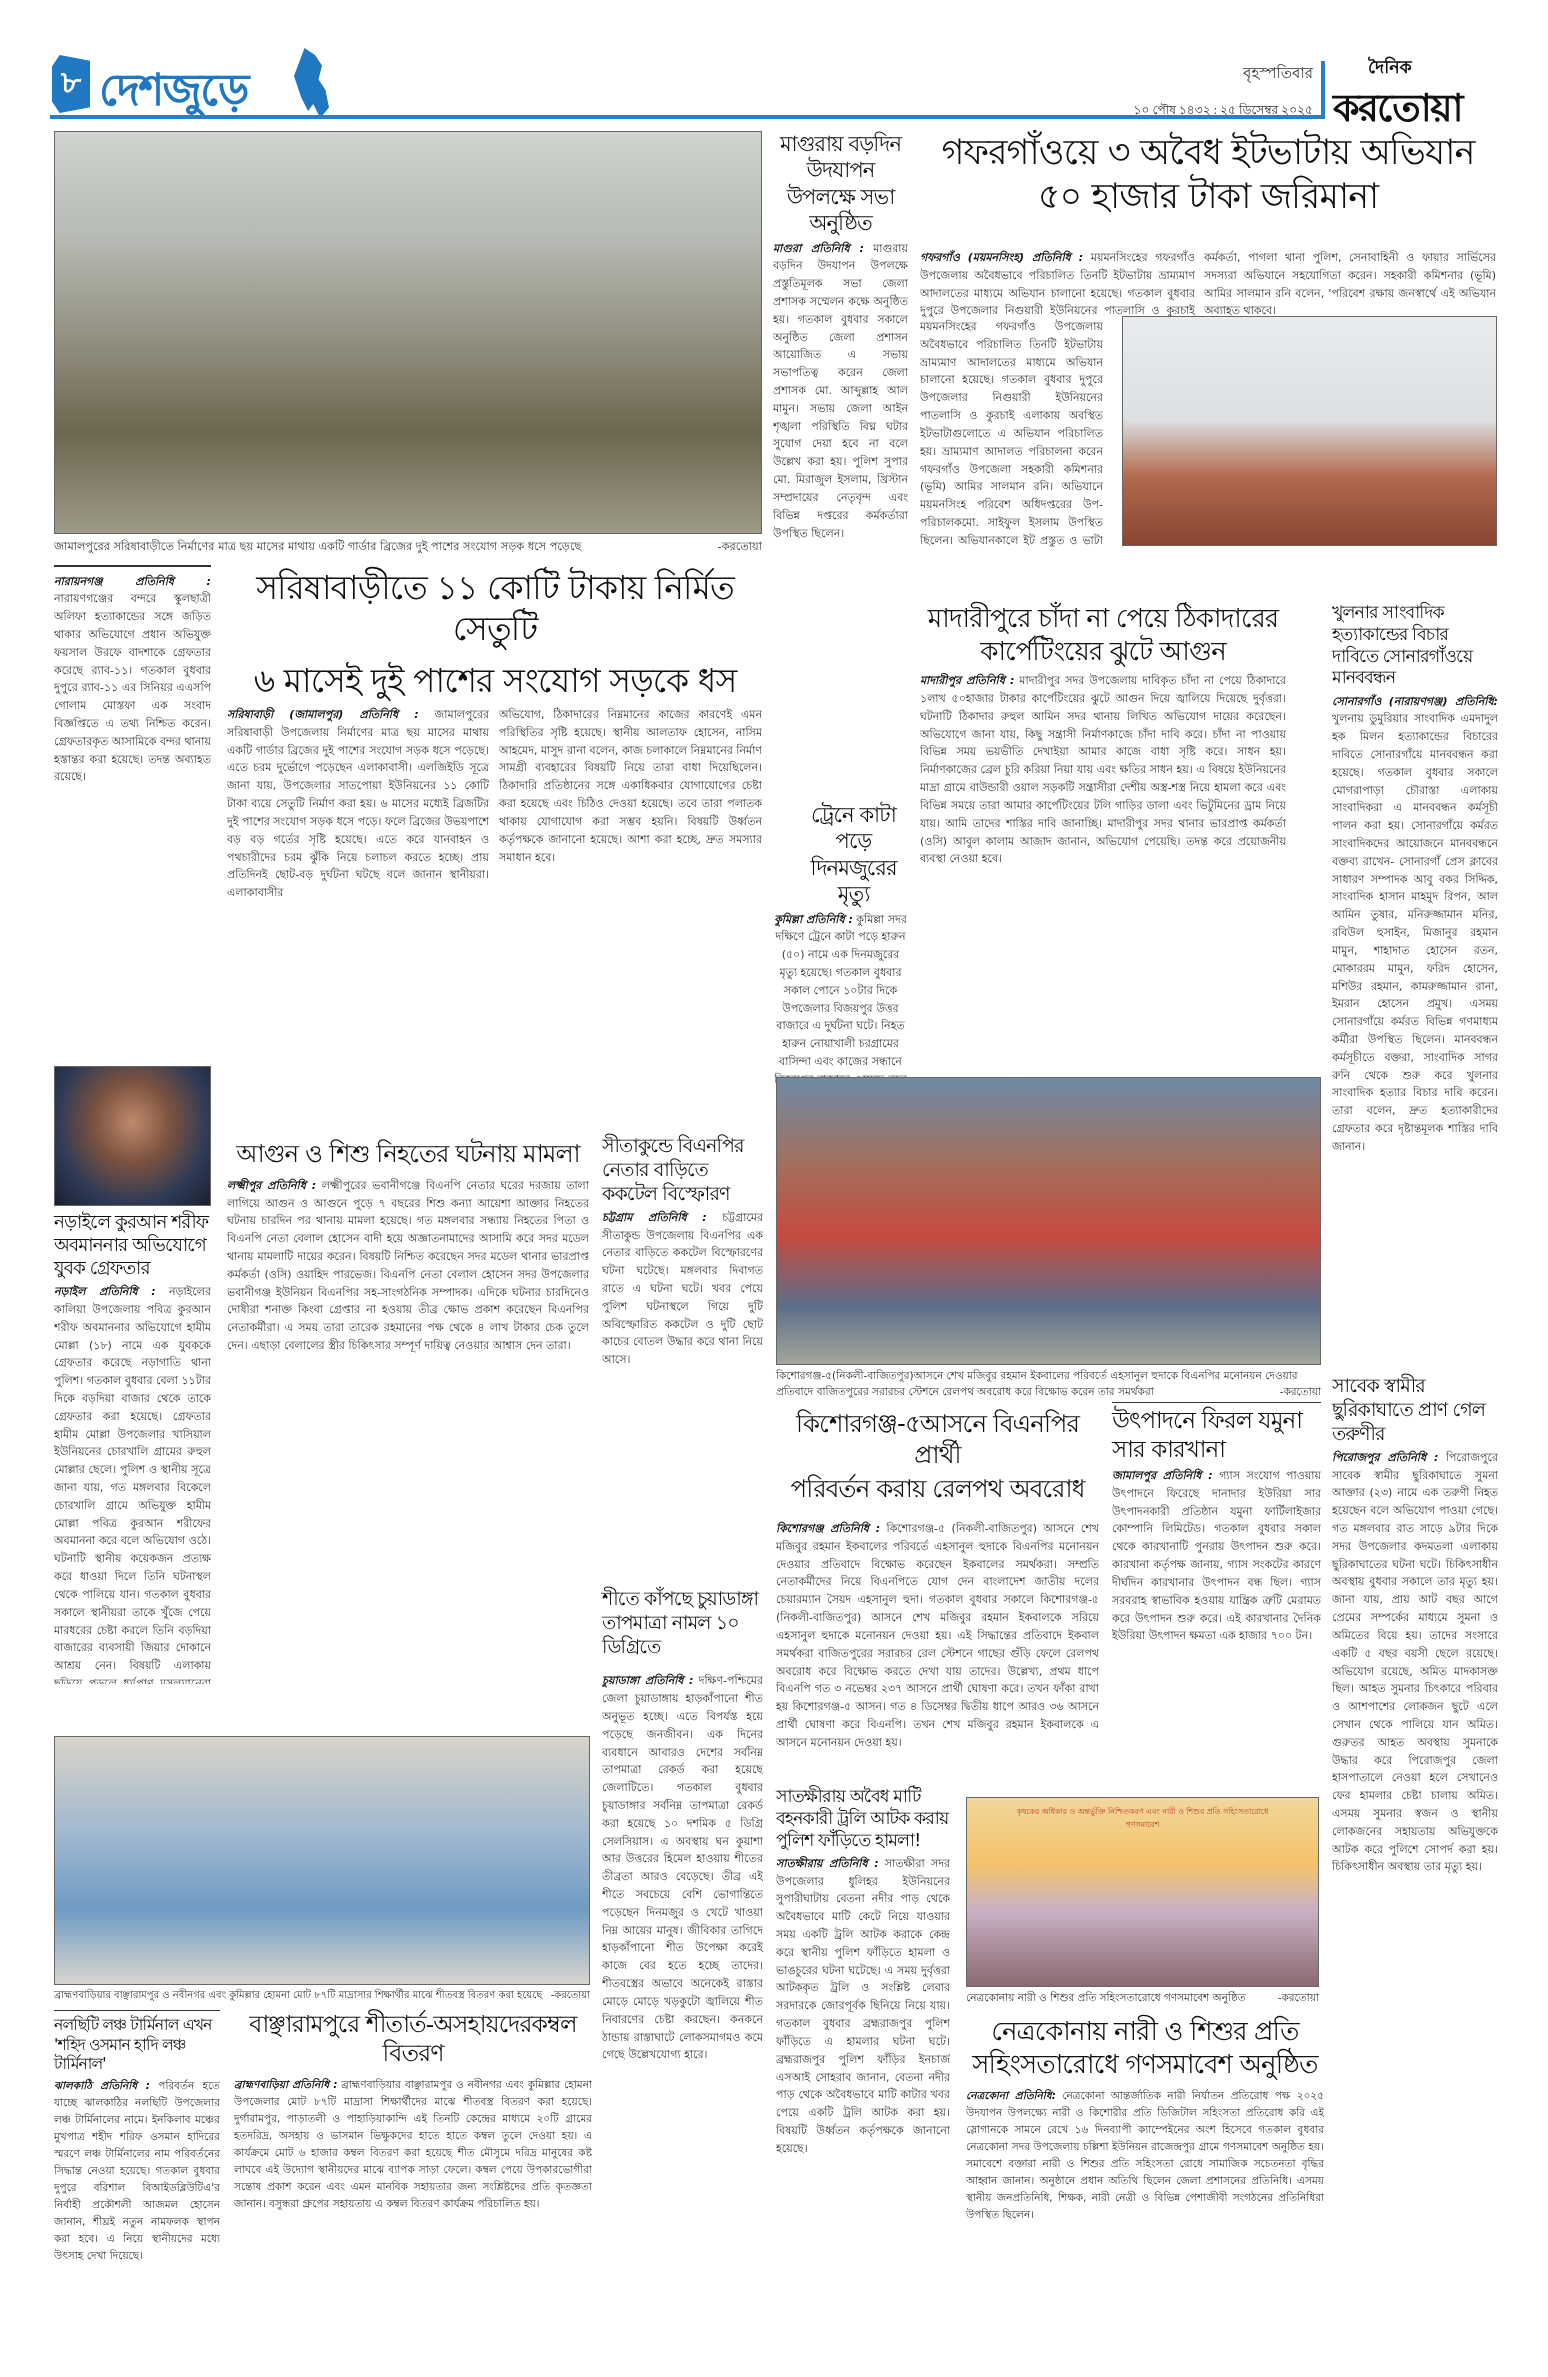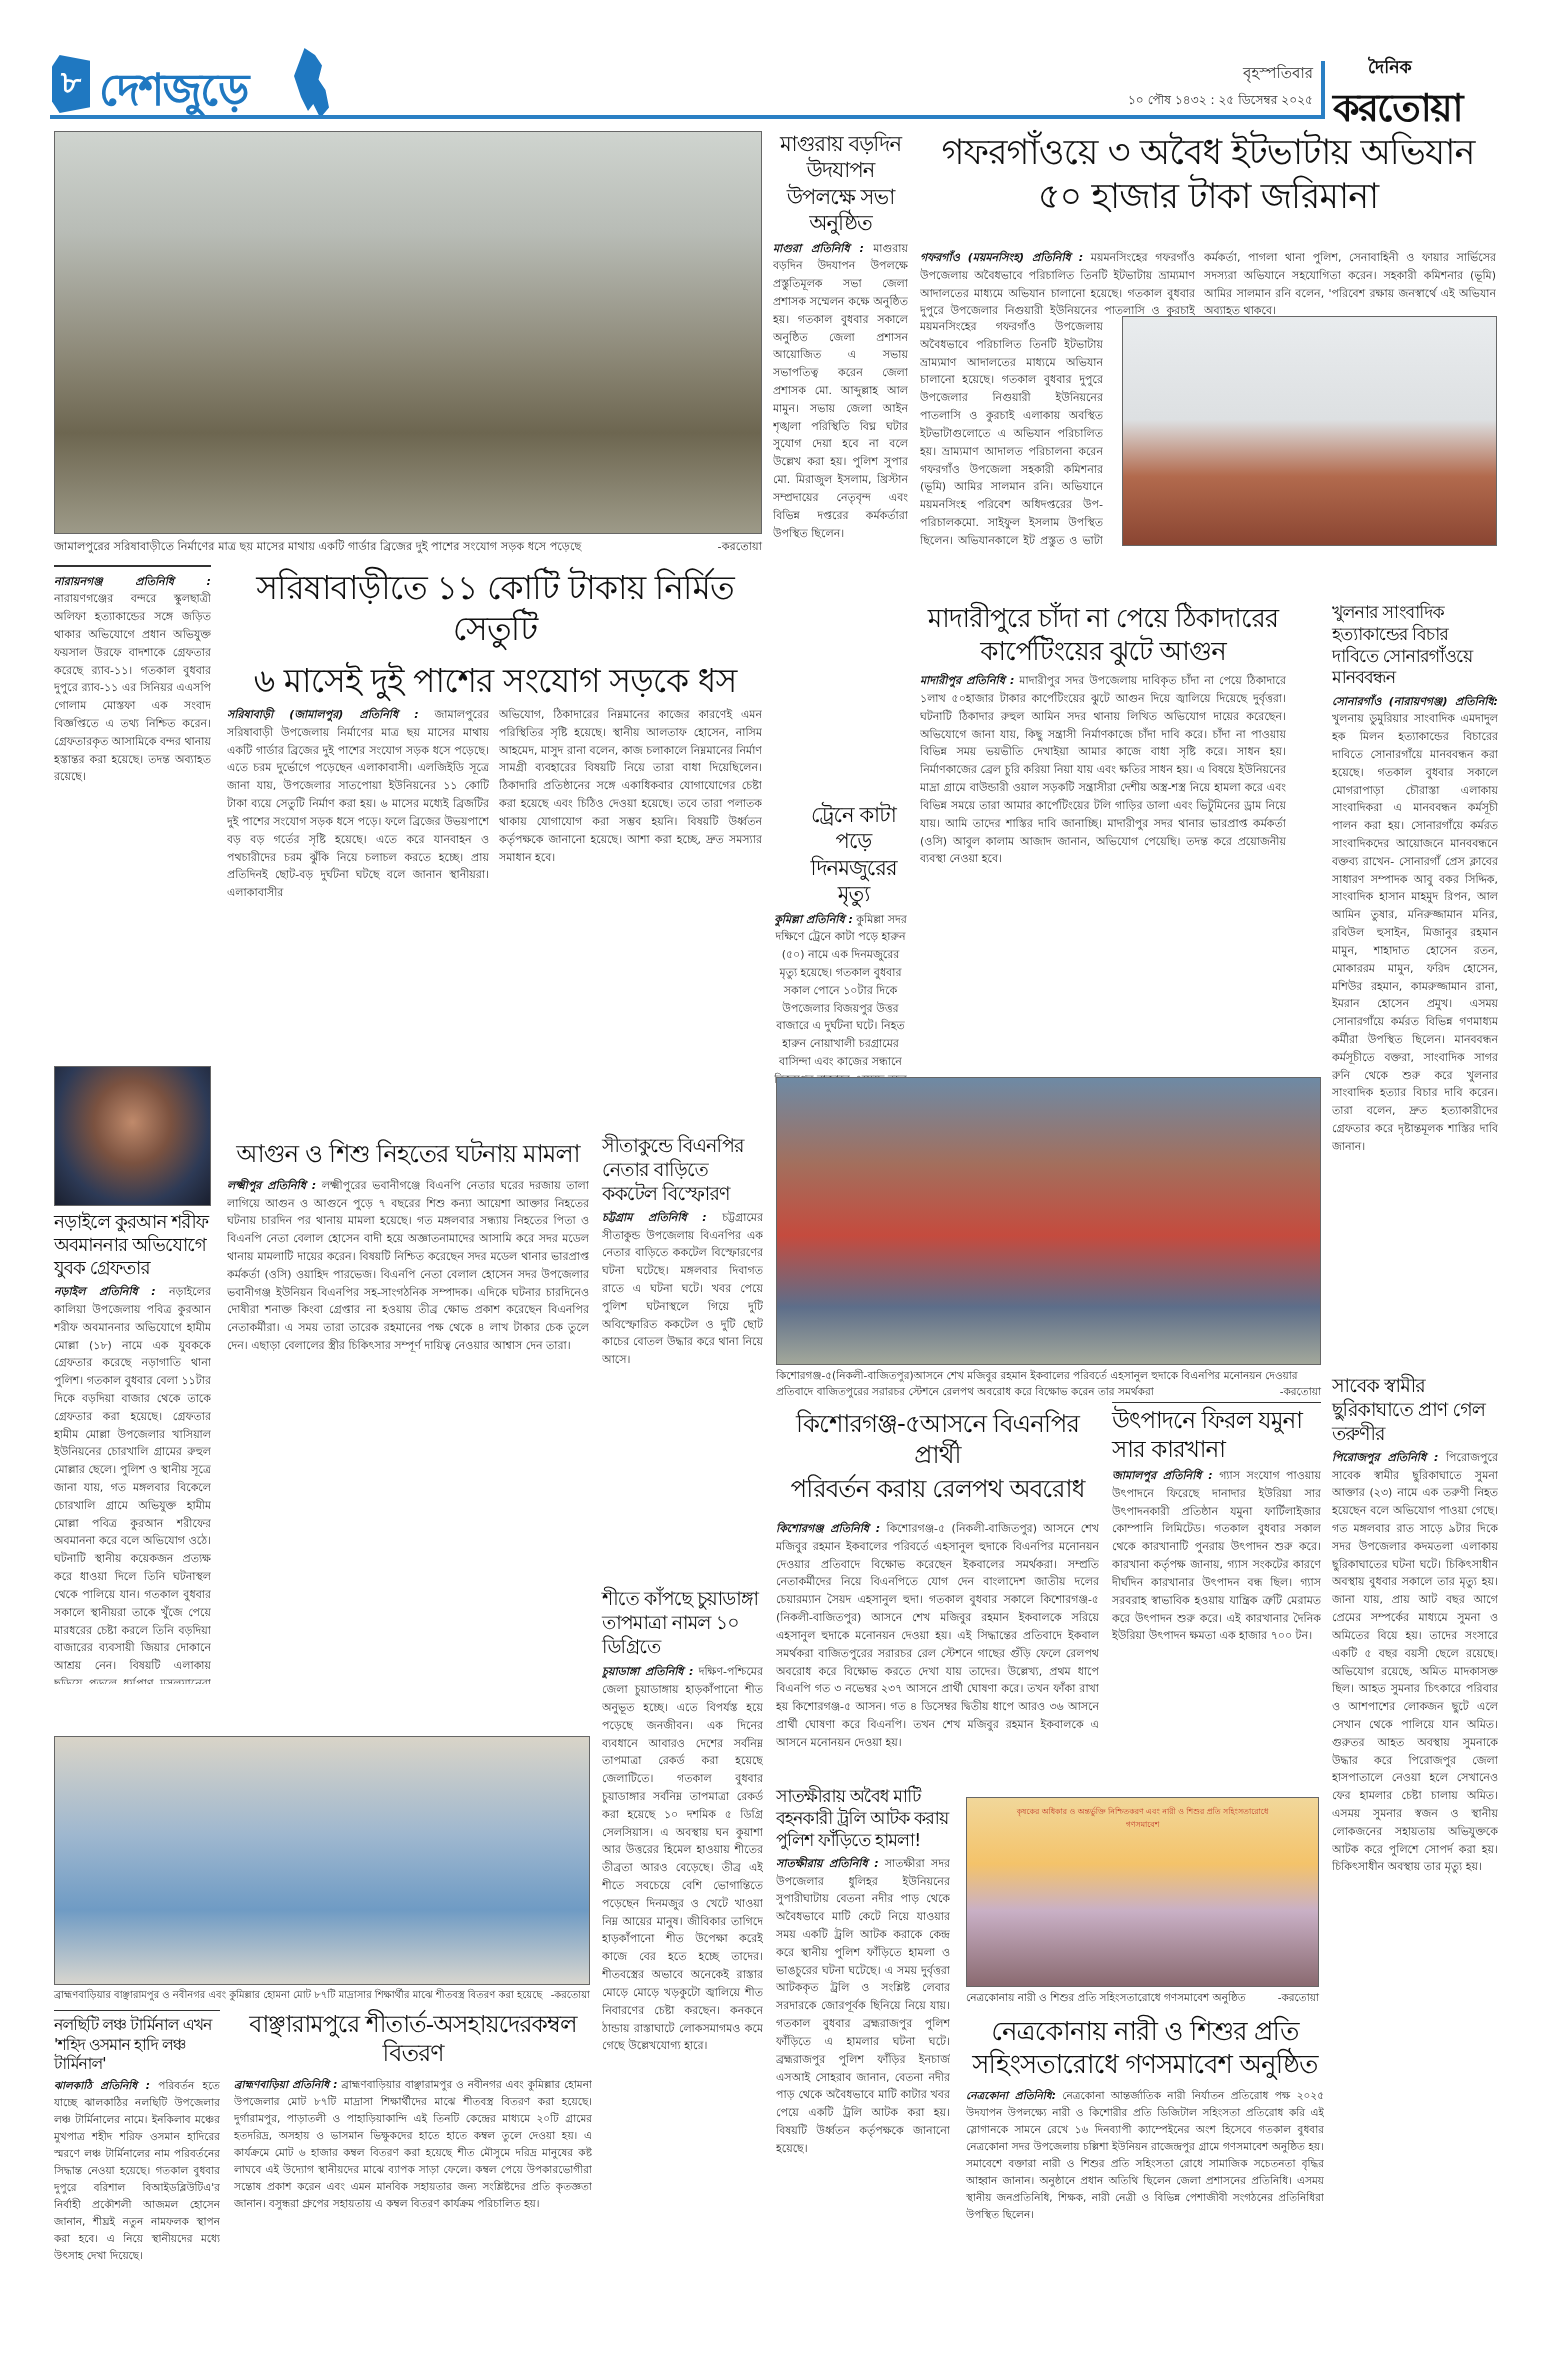--- a/index.html
+++ b/index.html
@@ -15,21 +15,21 @@
   .center { text-align: center; }
 
   
   #masthead-bar { left: 50px; top: 115px; width: 1273px; height: 3.5px; background: #2a7fc4; }
   #section-logo { left: 52px; top: 48px; width: 349px; height: 70px; }
   .logo-badge { position: absolute; left: 0; top: 7px; width: 38px; height: 58px; background: #1f78c1; clip-path: polygon(20% 0, 100% 10%, 100% 90%, 20% 100%, 0 80%, 0 20%); color: #fff; font-size: 31px; font-weight: bold; display: flex; align-items: center; justify-content: center; }
   .logo-text { position: absolute; left: 47px; top: 8.7px; font-size: 44px; font-weight: bold; color: #1f78c1; letter-spacing: -1.7px; }
   .logo-map { position: absolute; left: 242px; top: 0; width: 35px; height: 70px; background: #1f78c1; clip-path: polygon(30% 0, 60% 10%, 80% 25%, 70% 45%, 90% 60%, 100% 85%, 75% 100%, 55% 80%, 40% 90%, 20% 70%, 0 40%, 15% 20%); }
   #date-block { right: 235px; top: 61px; text-align: right; }
   .weekday { font-size: 15px; color: #333; }
-  .datestr { font-size: 12.2px; color: #333; margin-top: 5px; }
+  .datestr { font-size: 12.2px; color: #333; margin-top: 15px; font-family: Liberation Serif, serif; }
   #date-divider { left: 1321px; top: 61px; width: 3.5px; height: 58px; background: #2a7fc4; }
   #paper-logo { left: 1333px; top: 54px; }
   .paper-small { font-size: 17.4px; font-weight: bold; color: #111; padding-left: 35px; }
   .paper-big { font-size: 38px; font-weight: bold; color: #111; letter-spacing: -1.7px; margin-top: -5.2px; }
 
   .photo-bridge { background: linear-gradient(180deg, #cfd4cf 0%, #b8bcb6 25%, #8e8a79 55%, #6d6650 75%, #9d9a88 100%); }
   .photo-kiln { background: linear-gradient(180deg, #e9ecee 0%, #dde0e2 45%, #b26a4d 70%, #8a4532 100%); }
   .photo-portrait { background: radial-gradient(ellipse at 50% 40%, #c08a6b 0%, #7b5240 35%, #2d3a56 70%, #1a1f2e 100%); }
   .photo-rail { background: linear-gradient(180deg, #6e8aa5 0%, #a36f5d 30%, #c54b3e 55%, #5d6e8a 80%, #a3a89b 100%); }
   .photo-kids { background: linear-gradient(180deg, #d9d4c8 0%, #9eb7cf 40%, #6f9bc4 70%, #d8d6cf 100%); }
@@ -157,21 +157,21 @@
 <div class="abs" style="left:1332px;top:1374px;width:166px;">
   <div class="hl" style="font-size:19px;">সাবেক স্বামীর ছুরিকাঘাতে প্রাণ গেল তরুণীর</div>
   <div class="body-text" style="height:759px;margin-top:3.5px;">
     <span class="dateline">পিরোজপুর প্রতিনিধি :</span>
     <span>পিরোজপুরে সাবেক স্বামীর ছুরিকাঘাতে সুমনা আক্তার (২৩) নামে এক তরুণী নিহত হয়েছেন বলে অভিযোগ পাওয়া গেছে। গত মঙ্গলবার রাত সাড়ে ৯টার দিকে সদর উপজেলার কদমতলা এলাকায় ছুরিকাঘাতের ঘটনা ঘটে। চিকিৎসাধীন অবস্থায় বুধবার সকালে তার মৃত্যু হয়। জানা যায়, প্রায় আট বছর আগে প্রেমের সম্পর্কের মাধ্যমে সুমনা ও অমিতের বিয়ে হয়। তাদের সংসারে একটি ৫ বছর বয়সী ছেলে রয়েছে। অভিযোগ রয়েছে, অমিত মাদকাসক্ত ছিল। আহত সুমনার চিৎকারে পরিবার ও আশপাশের লোকজন ছুটে এলে সেখান থেকে পালিয়ে যান অমিত। গুরুতর আহত অবস্থায় সুমনাকে উদ্ধার করে পিরোজপুর জেলা হাসপাতালে নেওয়া হলে সেখানেও ফের হামলার চেষ্টা চালায় অমিত। এসময় সুমনার স্বজন ও স্থানীয় লোকজনের সহায়তায় অভিযুক্তকে আটক করে পুলিশে সোপর্দ করা হয়। চিকিৎসাধীন অবস্থায় তার মৃত্যু হয়।</span>
   </div>
 </div>
 
 <div class="abs" style="left:602px;top:1587px;width:161px;">
   <div class="hl" style="font-size:19px;">শীতে কাঁপছে চুয়াডাঙ্গা তাপমাত্রা নামল ১০ ডিগ্রিতে</div>
-  <div class="body-text" style="height:576px;margin-top:5px;">
+  <div class="body-text" style="height:576px;margin-top:14px;">
     <span class="dateline">চুয়াডাঙ্গা প্রতিনিধি :</span>
     <span>দক্ষিণ-পশ্চিমের জেলা চুয়াডাঙ্গায় হাড়কাঁপানো শীত অনুভূত হচ্ছে। এতে বিপর্যস্ত হয়ে পড়েছে জনজীবন। এক দিনের ব্যবধানে আবারও দেশের সর্বনিম্ন তাপমাত্রা রেকর্ড করা হয়েছে জেলাটিতে। গতকাল বুধবার চুয়াডাঙ্গার সর্বনিম্ন তাপমাত্রা রেকর্ড করা হয়েছে ১০ দশমিক ৫ ডিগ্রি সেলসিয়াস। এ অবস্থায় ঘন কুয়াশা আর উত্তরের হিমেল হাওয়ায় শীতের তীব্রতা আরও বেড়েছে। তীব্র এই শীতে সবচেয়ে বেশি ভোগান্তিতে পড়েছেন দিনমজুর ও খেটে খাওয়া নিম্ন আয়ের মানুষ। জীবিকার তাগিদে হাড়কাঁপানো শীত উপেক্ষা করেই কাজে বের হতে হচ্ছে তাদের। শীতবস্ত্রের অভাবে অনেকেই রাস্তার মোড়ে মোড়ে খড়কুটো জ্বালিয়ে শীত নিবারণের চেষ্টা করছেন। কনকনে ঠান্ডায় রাস্তাঘাটে লোকসমাগমও কমে গেছে উল্লেখযোগ্য হারে।</span>
   </div>
 </div>
 
 <div class="abs" style="left:776px;top:1409px;width:323px;">
   <div class="hl center" style="font-size:24.4px;">কিশোরগঞ্জ-৫আসনে বিএনপির প্রার্থী</div>
   <div class="hl center" style="font-size:24.4px;margin-top:3.5px;">পরিবর্তন করায় রেলপথ অবরোধ</div>
   <div class="body-text" style="height:279px;margin-top:16px;">
     <span class="dateline">কিশোরগঞ্জ প্রতিনিধি :</span>

